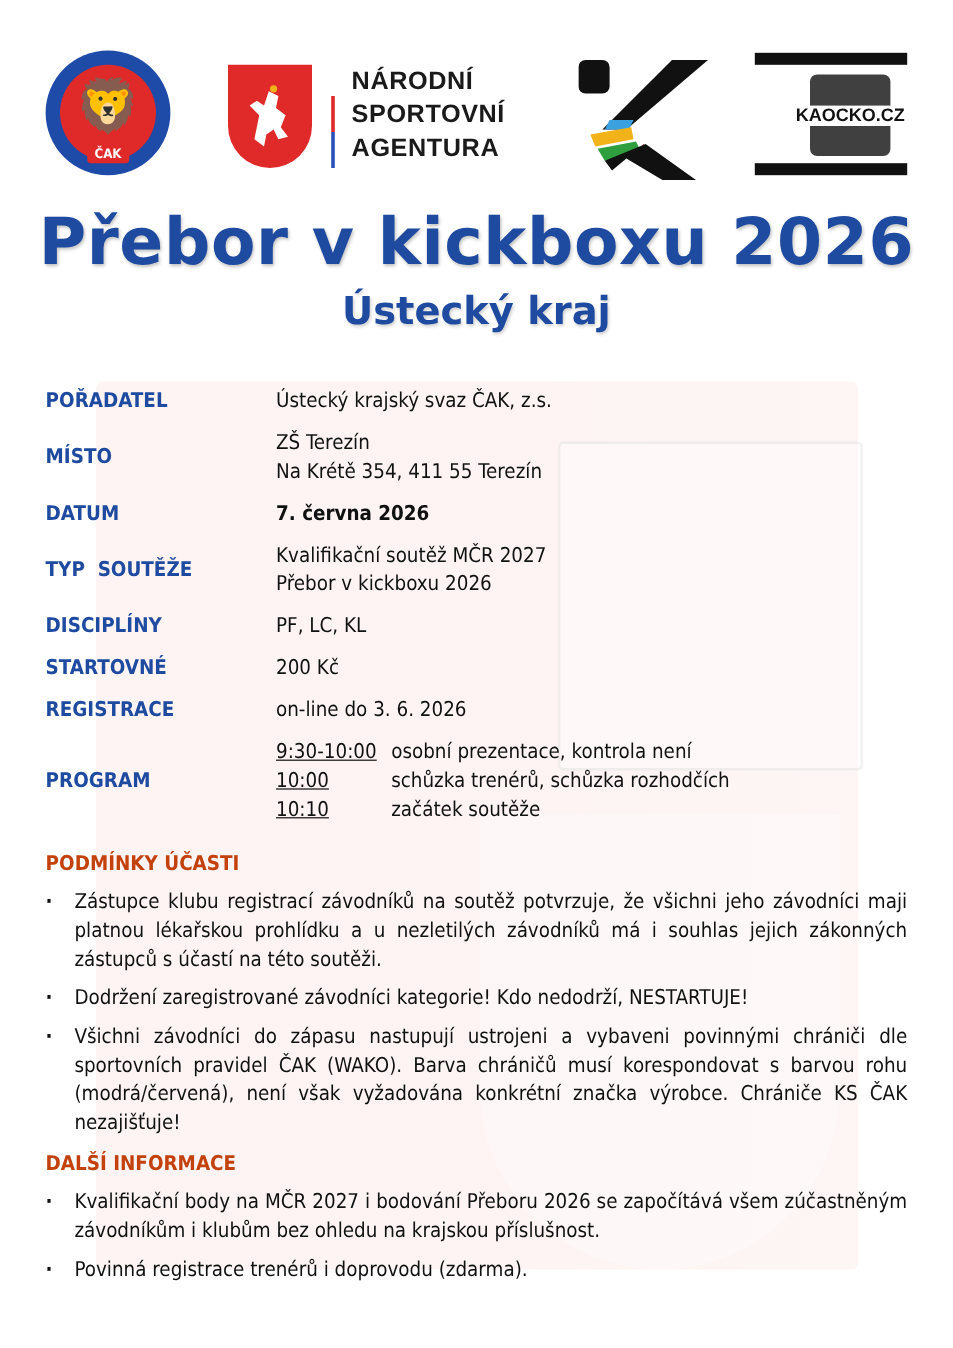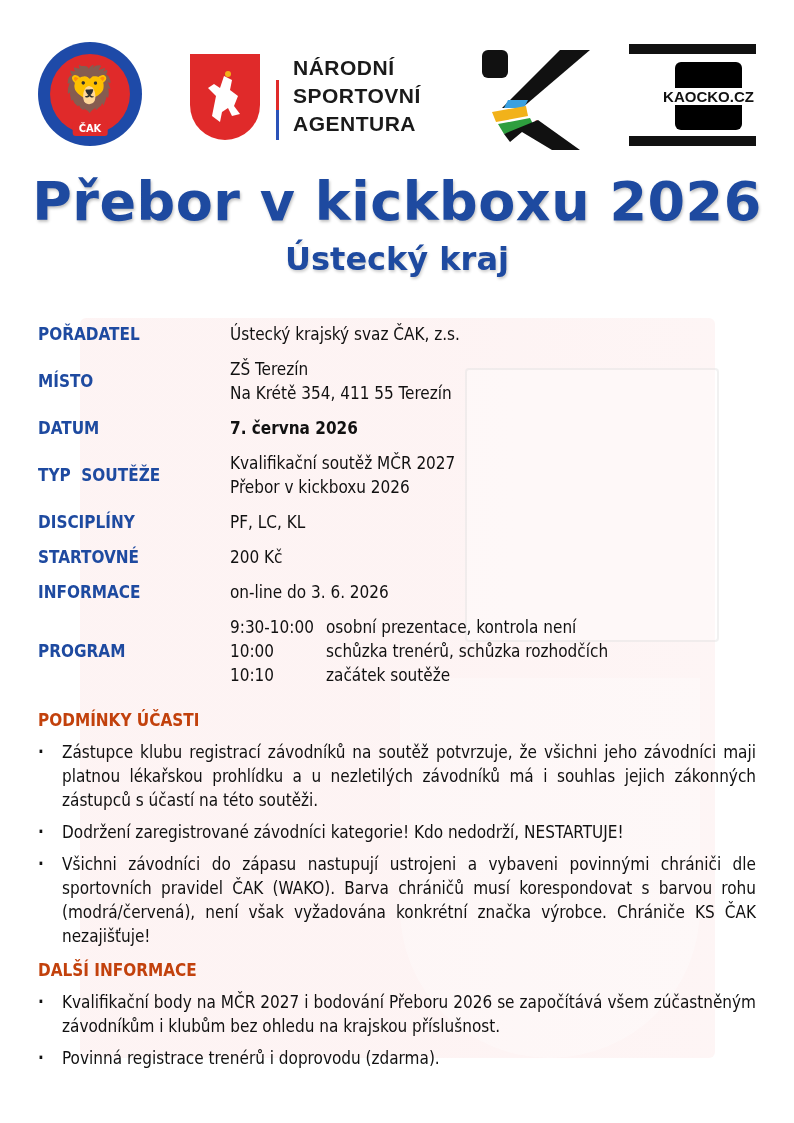--- a/index.html
+++ b/index.html
@@ -27,41 +27,41 @@
   .nsa-shield { width: 70px; height: 86px; background: #e02a2a; border-radius: 0 0 35px 35px;
               display: flex; align-items: center; justify-content: center; color: #fff; font-size: 42px; }
   .nsa-divider { width: 3px; height: 86px; margin: 0 14px 0 16px;
               background: linear-gradient(180deg, #ffffff 0%, #ffffff 30%, #e02a2a 30%, #e02a2a 65%, #2a52b8 65%, #2a52b8 100%); }
   .nsa-text { font-family: "Liberation Sans", sans-serif; font-weight: bold; font-size: 21px; line-height: 28px;
               color: #1a1a1a; letter-spacing: 0.5px; }
 
   .logo-k { position: absolute; left: 444px; top: 4px; width: 108px; height: 104px; }
   .logo-ko { position: absolute; left: 591px; top: 2px; width: 127px; height: 104px; }
   .ko-bar { position: absolute; left: 0; right: 0; height: 10px; background: #111; }
-  .ko-mid { position: absolute; left: 2px; right: 14px; top: 18px; height: 68px; background: #000000;
+  .ko-mid { position: absolute; left: 2px; right: 14px; top: 18px; height: 68px; background: #404040;
             display:flex; align-items:center; justify-content:center; border-radius: 6px; margin-left: 44px; }
   .ko-mid span { background: #fff; color: #111; font-family: "Liberation Sans", sans-serif; font-weight: bold;
             font-size: 15px; padding: 0 1px; letter-spacing: 0; }
 
   
   .title { position: absolute; top: 170px; left: 0; right: 0; text-align: center;
            font-family: "DejaVu Sans", sans-serif; font-weight: bold; font-size: 54px; color: #1e4aa0;
            letter-spacing: 0.5px; text-shadow: 1px 2px 3px rgba(0,0,0,0.25); }
   .subtitle { position: absolute; top: 240px; left: 0; right: 0; text-align: center;
            font-family: "DejaVu Sans", sans-serif; font-weight: bold; font-size: 32px; color: #1e4aa0;
            text-shadow: 1px 2px 3px rgba(0,0,0,0.2); }
 
   
   .info { position: absolute; top: 322px; left: 38px; width: 720px; }
   .row { display: flex; margin-bottom: 11px; align-items: center; }
   .label { width: 192px; font-weight: bold; font-size: 17px; line-height: 24px; color: #1e4aa0; }
   .value { flex: 1; font-size: 17px; line-height: 24px; color: #111; }
   .value.bold { font-weight: bold; }
   .prog-line { display: flex; }
-  .prog-time { width: 96px; }
+  .prog-time { width: 96px; text-decoration: underline; }
 
   .section-title { position: absolute; left: 38px; font-weight: bold; font-size: 17px; color: #c2410c; }
   .bullets { position: absolute; left: 38px; width: 718px; margin: 0; padding: 0; list-style: none; }
   .bullets li { position: relative; padding-left: 24px; font-size: 17px; line-height: 24px; color: #111;
                 text-align: justify; margin-bottom: 8px; }
   .bullets li::before { content: "·"; position: absolute; left: 0; top: 0; font-weight: bold; }
 </style>
 </head>
 <body>
 
@@ -151,21 +151,21 @@
       <div>PF, LC, KL</div>
     </div>
   </div>
   <div class="row">
     <div class="label">STARTOVNÉ</div>
     <div class="value">
       <div>200 Kč</div>
     </div>
   </div>
   <div class="row">
-    <div class="label">INFORMACE</div>
+    <div class="label">REGISTRACE</div>
     <div class="value">
       <div>on-line do 3. 6. 2026</div>
     </div>
   </div>
   <div class="row">
     <div class="label">PROGRAM</div>
     <div class="value">
       <div class="prog-line">
         <span class="prog-time">9:30-10:00</span>
         <span>osobní prezentace, kontrola není</span>

